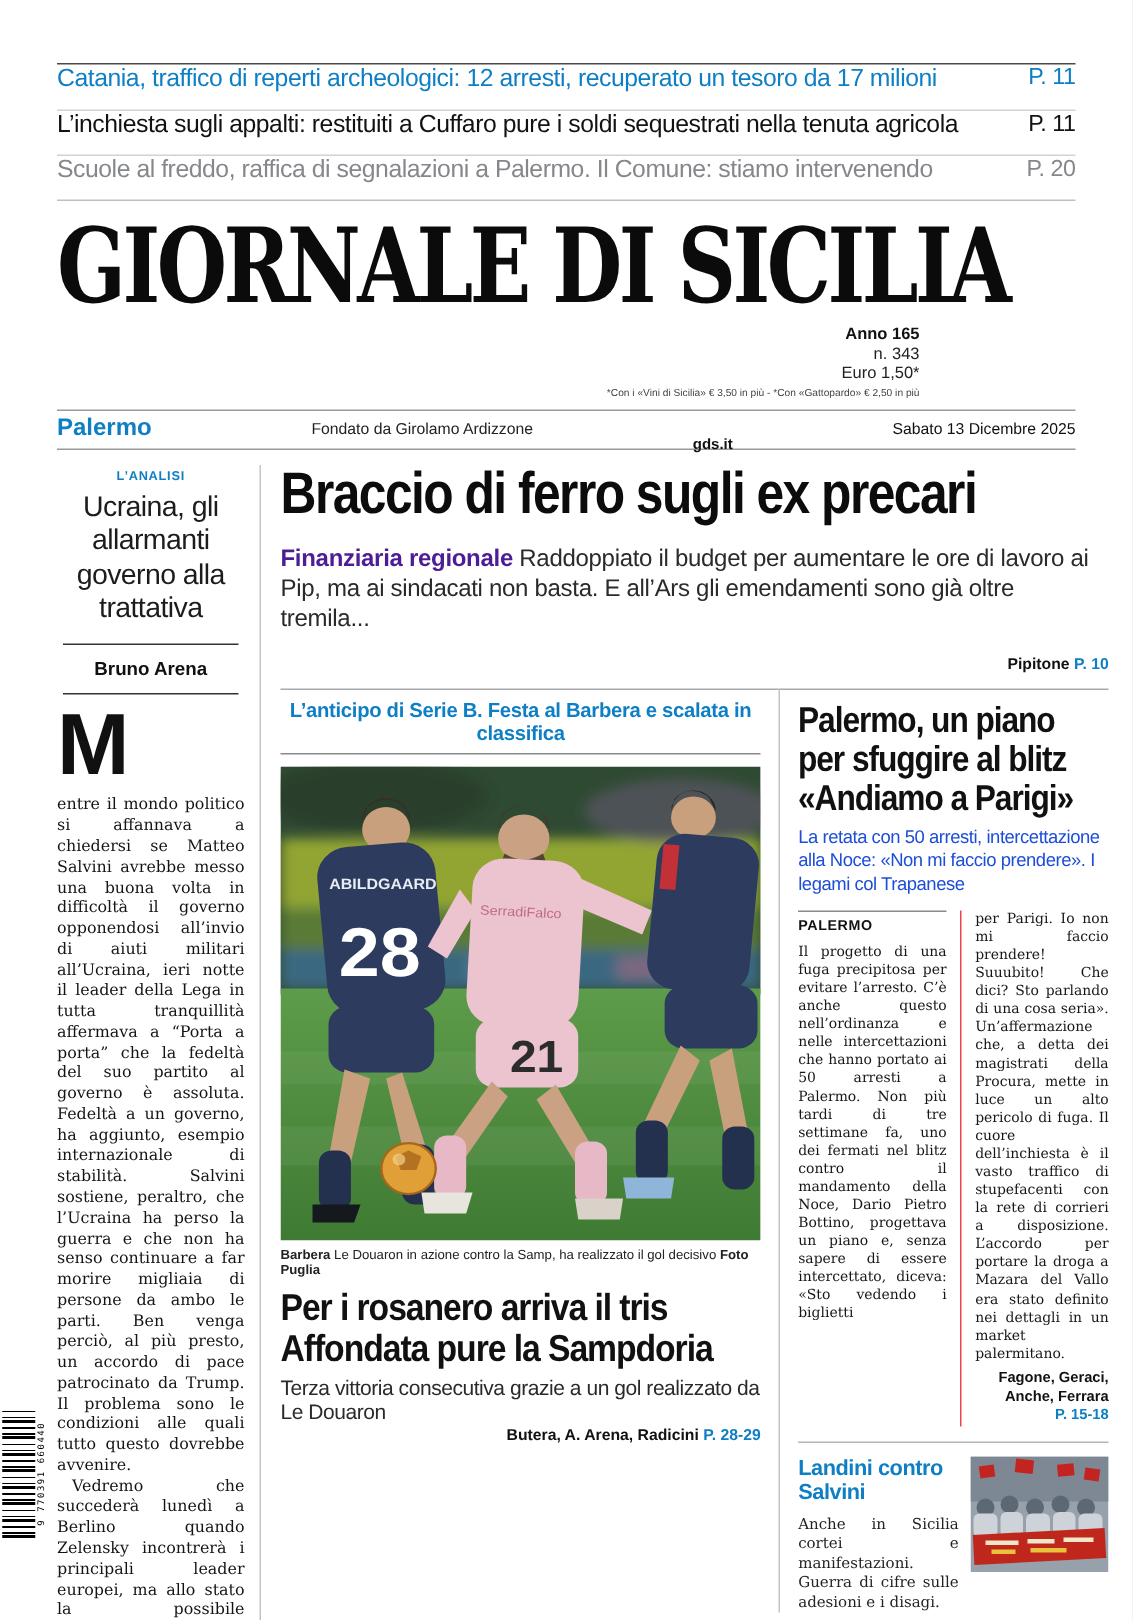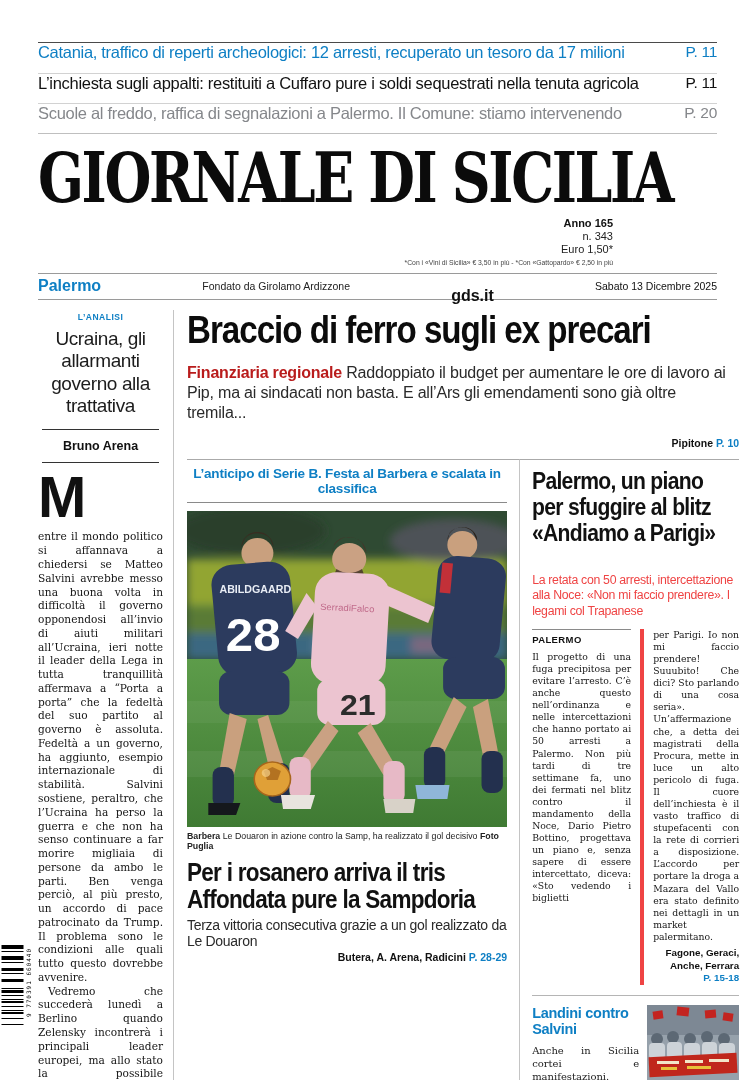--- a/index.html
+++ b/index.html
@@ -36,21 +36,21 @@
   .edition-info .num, .edition-info .price { font-size:11px; color:#222; }
   .edition-info .note { font-size:6.8px; color:#444; margin-top:2px; }
 
   
   .dateline {
     margin-top:6px; border-top:1px solid #9a9a9a; border-bottom:1px solid #9a9a9a;
     height:27px; display:flex; align-items:center; justify-content:space-between;
   }
   .dateline .city { color:#0e7fc4; font-weight:bold; font-size:16px; }
   .dateline .mid { font-size:10.5px; color:#222; }
-  .dateline .site { font-size:16px; color:#111; font-weight:600;margin-top:20px; }
+  .dateline .site { font-size:10px; color:#111; font-weight:600;margin-top:20px; }
   .dateline .date { font-size:10.5px; color:#111; }
 
   
   .main { display:grid; grid-template-columns:136px 1fr; column-gap:0; margin-top:10px; }
   .sidebar { border-right:1px solid #c4c4c4; padding-right:10px; padding-top:2px; }
   .mainarea { padding-left:13px; }
 
   .an-label { color:#0e7fc4; font-weight:bold; font-size:8.5px; letter-spacing:.5px; text-align:center; }
   .an-title { font-size:19px; line-height:1.18; text-align:center; color:#1c1c1c; margin-top:6px; letter-spacing:-0.4px;}
   .an-rule { border-top:1px solid #333; margin:12px 4px 0 4px; }
@@ -59,21 +59,21 @@
   .an-drop { font-weight:bold; font-size:58px; line-height:.95; margin-top:6px; letter-spacing:-2px; }
   .an-body { font-family:"DejaVu Serif", serif; font-size:10.6px; line-height:1.3; text-align:justify; color:#141414; margin-top:6px; }
   .an-body + .an-body { text-indent:10px; margin-top:0; }
 
   
   .lead-h1 {
     font-weight:bold; font-size:39px; letter-spacing:-1.2px; white-space:nowrap;
     transform:scaleX(0.85); transform-origin:left top; color:#0c0c0c; line-height:1.05;
   }
   .lead-stand { margin-top:12px; font-size:16px; line-height:1.25; color:#2a2a2a; letter-spacing:-0.2px; }
-  .lead-stand .kick { color:#b91c1c; font-weight:bold; }
+  .lead-stand .kick { color:#4c1d95; font-weight:bold; }
   .lead-by { text-align:right; font-size:10.5px; margin-top:14px; }
   .by-name { font-weight:bold; color:#111; }
   .by-page { color:#0e7fc4; font-weight:bold; }
 
   .articles { display:grid; grid-template-columns:1fr 220px; column-gap:0; margin-top:10px; }
   .artL { border-top:1px solid #aaa; padding-top:6px; padding-right:12px; }
   .artR { border-top:1px solid #aaa; border-left:1px solid #c4c4c4; padding:8px 0 0 12px; }
 
   
   .kick-line { color:#0e7fc4; font-weight:bold; font-size:13.5px; letter-spacing:-0.2px;text-align:center; }
@@ -82,23 +82,23 @@
   .caption { font-size:8.8px; color:#222; margin-top:4px; }
   .caption b { font-weight:bold; }
   .foot-h2 { font-weight:bold; font-size:25px; line-height:1.08; letter-spacing:-0.8px; margin-top:8px;
              transform:scaleX(0.9); transform-origin:left top; white-space:nowrap; }
   .foot-stand { font-size:14px; color:#2a2a2a; margin-top:4px; letter-spacing:-0.3px; }
   .foot-by { text-align:right; font-size:10.5px; margin-top:2px; }
 
   
   .blitz-h2 { font-weight:bold; font-size:24px; line-height:1.1; letter-spacing:-0.8px;
               transform:scaleX(0.88); transform-origin:left top; white-space:nowrap; }
-  .blitz-stand { font-size:12.3px; color:#ef4444; margin-top:26px; line-height:1.25; letter-spacing:-0.3px; }
+  .blitz-stand { font-size:12.3px; color:#1d4ed8; margin-top:4px; line-height:1.25; letter-spacing:-0.3px; }
   .blitz-cols { display:grid; grid-template-columns:1fr 1fr; column-gap:9px; margin-top:10px; }
-  .bcol2 { border-left:4px solid #ef4444; padding-left:9px; }
+  .bcol2 { border-left:1px solid #ef4444; padding-left:9px; }
   .sec-label { border-top:1px solid #8a8a8a; padding-top:4px; font-weight:bold; font-size:9.5px; letter-spacing:.4px; margin-bottom:6px; }
   .bcol-text { font-family:"DejaVu Serif", serif; font-size:9.3px; line-height:1.3; text-align:justify; color:#161616; }
   .blitz-by { text-align:right; font-size:9.8px; margin-top:4px; line-height:1.3; }
   .r-rule { border-top:1px solid #b5b5b5; margin:10px 0 9px 0; }
   .mini { display:grid; grid-template-columns:1fr 92px; column-gap:8px; }
   .mini-kick { color:#0e7fc4; font-weight:bold; font-size:14.5px; letter-spacing:-0.3px; }
   .mini-h { font-weight:bold; font-size:15.5px; line-height:1.12; letter-spacing:-0.4px; margin-top:2px; }
   .mini-text { font-family:"DejaVu Serif", serif; font-size:10px; line-height:1.3; color:#222; margin-top:7px; text-align:justify;}
   .mini-photo { width:92px; height:77px; display:block; }
 

